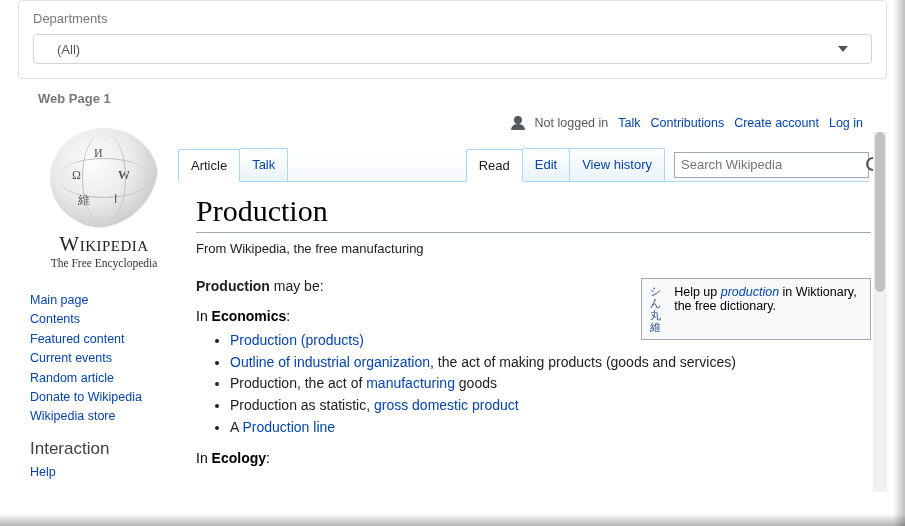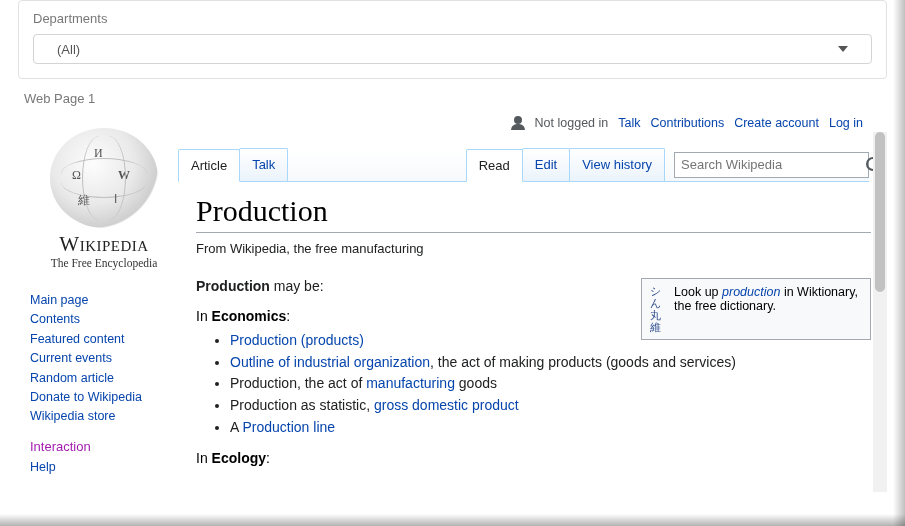--- a/index.html
+++ b/index.html
@@ -5,21 +5,21 @@
   * { box-sizing: border-box; margin: 0; padding: 0; }
   body { font-family: Arial, Helvetica, sans-serif; font-size: 13px; background: #fff; width: 905px; height: 526px; overflow: hidden; position: relative; }
   .shadow-right { position: absolute; right: 0; top: 0; bottom: 0; width: 12px; background: linear-gradient(to right, rgba(0,0,0,0) 0%, rgba(0,0,0,0.25) 100%); pointer-events: none; z-index: 50; }
   .shadow-bottom { position: absolute; left: 0; right: 0; bottom: 0; height: 12px; background: linear-gradient(to bottom, rgba(0,0,0,0) 0%, rgba(0,0,0,0.3) 100%); pointer-events: none; z-index: 50; }
 
   .filter-panel { border: 1px solid #e1e1e1; border-radius: 4px; margin: 0 18px 12px 18px; padding: 10px 14px 14px 14px; }
   .filter-label { color: #787878; font-size: 13px; margin-bottom: 8px; }
   .filter-select { border: 1px solid #d4d4d4; border-radius: 4px; height: 30px; display: flex; align-items: center; justify-content: space-between; padding: 0 23px; cursor: pointer; font-size: 13px; color: #555; }
   .filter-select .caret { width: 0; height: 0; border-left: 5px solid transparent; border-right: 5px solid transparent; border-top: 6px solid #555; }
 
-  .page-label { color: #787878; font-size: 13px; margin: 0 0 6px 24px; }
+  .page-label { color: #787878; font-size: 13px; margin: 0 0 6px 38px; font-weight: bold; }
 
   .wiki-frame { position: relative; margin: 0 18px 0 18px; height: 380px; overflow: hidden; }
   .wiki-scroll { position: absolute; right: 0; top: 20px; width: 14px; height: 360px; background: #f1f1f1; }
   .wiki-scroll .thumb { position: absolute; left: 2px; right: 2px; top: 0; height: 160px; background: #c1c1c1; border-radius: 5px; }
 
   .wiki-body { display: flex; height: 100%; }
   .wiki-sidebar { width: 160px; flex: none; padding: 10px 0 0 12px; font-size: 12.5px; }
   .wiki-logo { text-align: center; margin: 6px auto 6px auto; width: 132px; }
   .wiki-globe { width: 108px; height: 100px; margin: 0 auto 4px auto; background:
      radial-gradient(circle at 40% 35%, #fdfdfd 0%, #e9e9e9 45%, #cfcfcf 70%, rgba(0,0,0,0) 72%);
@@ -28,21 +28,21 @@
   .wiki-globe::before { left:10%; right:10%; top:30%; bottom:30%; border-radius:50%/40%; border-left:none; border-right:none; }
   .wiki-globe::after { left:30%; right:30%; top:8%; bottom:8%; border-radius:40%/50%; border-top:none; border-bottom:none; }
   .wiki-globe .glyph { position:absolute; font-size:12px; color:#555; font-family: Georgia, serif; }
   .g1 { top: 40px; left: 22px; } .g2 { top: 40px; left: 68px; font-weight:bold; font-size:16px; }
   .g3 { top: 64px; left: 28px; } .g4 { top: 18px; left: 44px; } .g5 { top: 64px; left: 64px; }
   .wiki-wordmark { font-family: 'Times New Roman', serif; font-variant: small-caps; font-size: 21px; letter-spacing: 0.5px; color:#222; }
   .wiki-tagline { font-family: 'Times New Roman', serif; font-size: 11.5px; color:#333; }
 
   .sidebar-links { margin-top: 22px; }
   .sidebar-links a { display:block; color:#0645ad; text-decoration:none; line-height: 1.55; }
-  .sidebar-heading { color:#a21caf; font-size:13px; margin: 12px 0 4px 0; }
+  .sidebar-heading { color:#404040; font-size:17px; margin: 12px 0 4px 0; }
 
   .wiki-main { flex: 1; position: relative; padding-right: 16px; }
   .top-links { position:absolute; top: 4px; right: 24px; font-size: 12.5px; color:#54595d; display:flex; gap:10px; align-items:center; }
   .top-links a { color:#0645ad; text-decoration:none; }
   .top-links .nli { color:#54595d; }
   .user-icon { width:14px; height:14px; display:inline-block; position:relative; }
   .user-icon::before { content:""; position:absolute; top:0; left:3px; width:8px; height:8px; background:#54595d; border-radius:50%; }
   .user-icon::after { content:""; position:absolute; bottom:0; left:0; width:14px; height:6px; background:#54595d; border-radius:7px 7px 0 0; }
 
   .tabbar { position:absolute; top: 36px; left: 0; right: 18px; height: 34px; border-bottom: 1px solid #a7d7f9; background: linear-gradient(#fff, #f6f9fc); display:flex; align-items:flex-end; }
@@ -135,21 +135,21 @@
         </div>
       </div>
 
       <div class="article">
         <h1>Production</h1>
         <div class="subfrom">From Wikipedia, the free manufacturing</div>
 
         <div class="wikt-box">
           <div class="wikt-logo">シ<br>ん<br>丸 維</div>
           <div>
-            <span>Look up </span><i><a class="wl">production</a></i><span> in Wiktionary, the free dictionary.</span>
+            <span>Help up </span><i><a class="wl">production</a></i><span> in Wiktionary, the free dictionary.</span>
           </div>
         </div>
 
         <p class="lead"><b>Production</b><span> may be:</span></p>
 
         <p class="sect"><span>In </span><b>Economics</b><span>:</span></p>
         <ul class="bullets">
           <li><a class="wl">Production (products)</a></li>
           <li><a class="wl">Outline of industrial organization</a><span>, the act of making products (goods and services)</span></li>
           <li><span>Production, the act of </span><a class="wl">manufacturing</a><span> goods</span></li>

